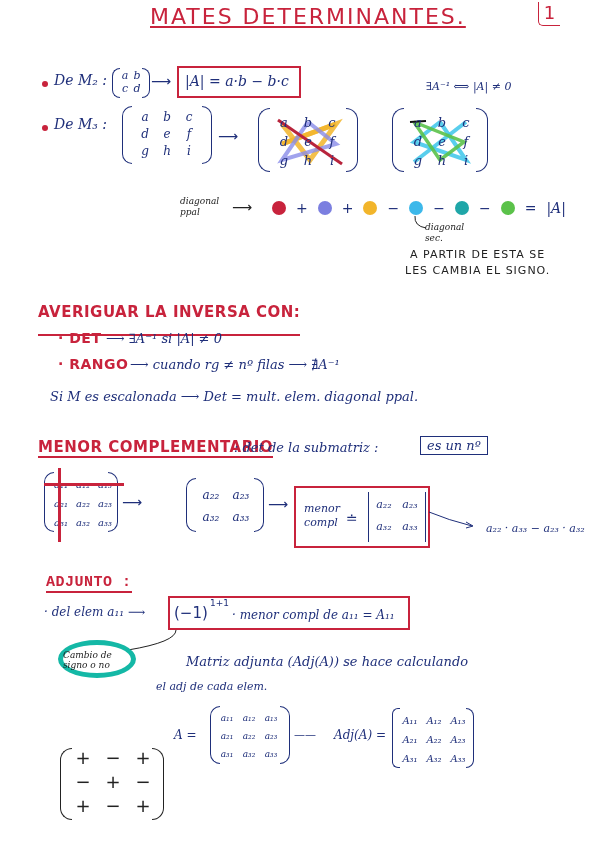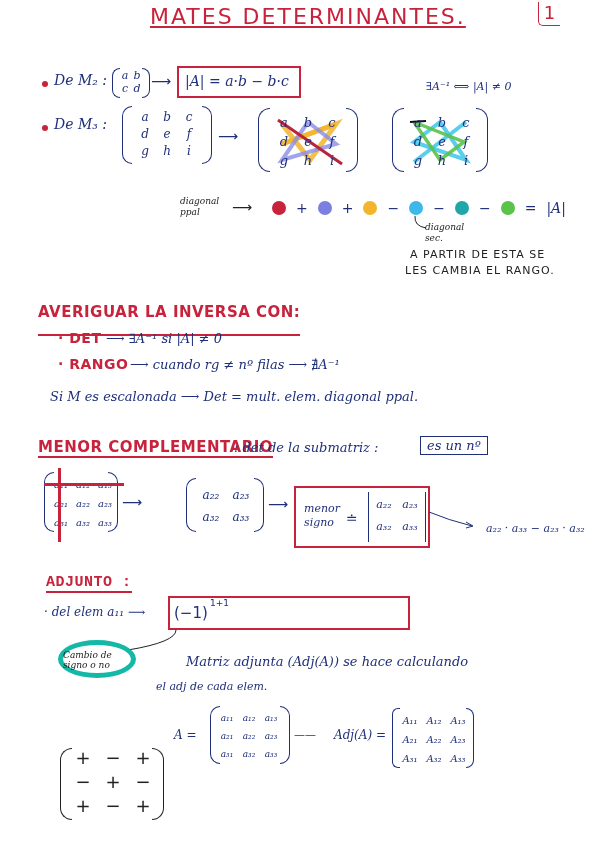--- a/index.html
+++ b/index.html
@@ -127,21 +127,21 @@
   <span class="txt">−</span>
   <div class="dot" style="background:#5bc24a;"></div>
   <span class="txt">=</span>
   <span class="txt hand">|A|</span>
 </div>
 <svg class="abs" style="left:412px;top:214px;" width="30" height="20">
   <path d="M3,2 Q2,12 14,14" fill="none" stroke="#222" stroke-width="1"></path>
 </svg>
 <div class="abs tiny hand" style="left:425px;top:222px;width:50px;white-space:normal;line-height:11px;color:#222;">diagonal sec.</div>
 <div class="abs small caps" style="left:410px;top:248px;color:#222;">A PARTIR DE ESTA SE</div>
-<div class="abs small caps" style="left:405px;top:264px;color:#222;">LES CAMBIA EL RANGO.</div>
+<div class="abs small caps" style="left:405px;top:264px;color:#222;">LES CAMBIA EL SIGNO.</div>
 
 <div class="abs heading uline" style="left:38px;top:303px;padding-bottom:13px;">AVERIGUAR LA INVERSA CON:</div>
 <div class="abs heading" style="left:58px;top:330px;font-size:14px;">· DET</div>
 <div class="abs txt hand" style="left:106px;top:331px;font-size:13px;">⟶  ∃A⁻¹  si  |A| ≠ 0</div>
 <div class="abs heading" style="left:58px;top:356px;font-size:14px;">· RANGO</div>
 <div class="abs txt hand" style="left:130px;top:357px;font-size:13px;">⟶ cuando  rg ≠ nº filas ⟶ ∄A⁻¹</div>
 <div class="abs txt hand" style="left:50px;top:389px;font-size:13px;">Si M es escalonada ⟶ Det = mult. elem. diagonal ppal.</div>
 
 <div class="abs heading uline" style="left:38px;top:438px;">MENOR COMPLEMENTARIO</div>
 <div class="abs txt hand" style="left:234px;top:440px;font-size:13px;">: det de la submatriz :</div>
@@ -172,21 +172,21 @@
     <span>a₂₂</span>
       <span>a₂₃</span>
     <span>a₃₂</span>
       <span>a₃₃</span>
   </div>
 </div>
 <div class="abs txt" style="left:268px;top:496px;">⟶</div>
 <div class="abs redbox" style="left:294px;top:486px;width:136px;height:62px;">
   <div class="abs small hand" style="left:8px;top:14px;line-height:14px;">
     <div>menor</div>
-    <div>signo</div>
+    <div>compl</div>
   </div>
   <div class="abs txt" style="left:50px;top:22px;">≐</div>
   <div class="abs" style="left:72px;top:4px;width:58px;height:50px;border-left:1.5px solid #1f2f7a;border-right:1.5px solid #1f2f7a;">
     <div class="abs mat" style="left:2px;top:2px;grid-template-columns:26px 26px;line-height:22px;font-size:11px;">
       <span>a₂₂</span>
         <span>a₂₃</span>
       <span>a₃₂</span>
         <span>a₃₃</span>
     </div>
   </div>
@@ -195,20 +195,21 @@
   <path d="M1,2 Q20,10 44,16" fill="none" stroke="#1f2f7a" stroke-width="1"></path>
   <path d="M38,12 L45,16 L38,18" fill="none" stroke="#1f2f7a" stroke-width="1"></path>
 </svg>
 <div class="abs small hand" style="left:486px;top:522px;font-size:11px;">a₂₂ · a₃₃ − a₂₃ · a₃₂</div>
 
 <div class="abs heading uline" style="left:46px;top:574px;font-family:Liberation Mono, monospace;">ADJUNTO :</div>
 <div class="abs txt hand" style="left:44px;top:605px;font-size:12px;">· del elem a₁₁ ⟶</div>
 <div class="abs redbox" style="left:168px;top:596px;width:242px;height:34px;">
   <span class="abs txt" style="left:4px;top:6px;font-size:15px;">(−1)</span>
   <span class="abs tiny" style="left:40px;top:0px;">1+1</span>
+  <span class="abs small hand" style="left:62px;top:10px;font-size:12px;">· menor compl de a₁₁ = A₁₁</span>
 </div>
 <svg class="abs" style="left:120px;top:628px;" width="60" height="30">
   <path d="M56,2 Q56,14 8,22" fill="none" stroke="#222" stroke-width="1"></path>
 </svg>
 <div class="abs" style="left:58px;top:640px;width:78px;height:38px;border:5px solid #14b8a6;border-radius:50%;padding-top:5px;color:#222;">
   <div class="tiny hand">Cambio de</div>
   <div class="tiny hand">signo o no</div>
 </div>
 <div class="abs txt hand" style="left:186px;top:654px;font-size:13px;">Matriz adjunta (Adj(A)) se hace calculando</div>
 <div class="abs txt hand" style="left:156px;top:680px;font-size:11px;">el adj de cada elem.</div>

